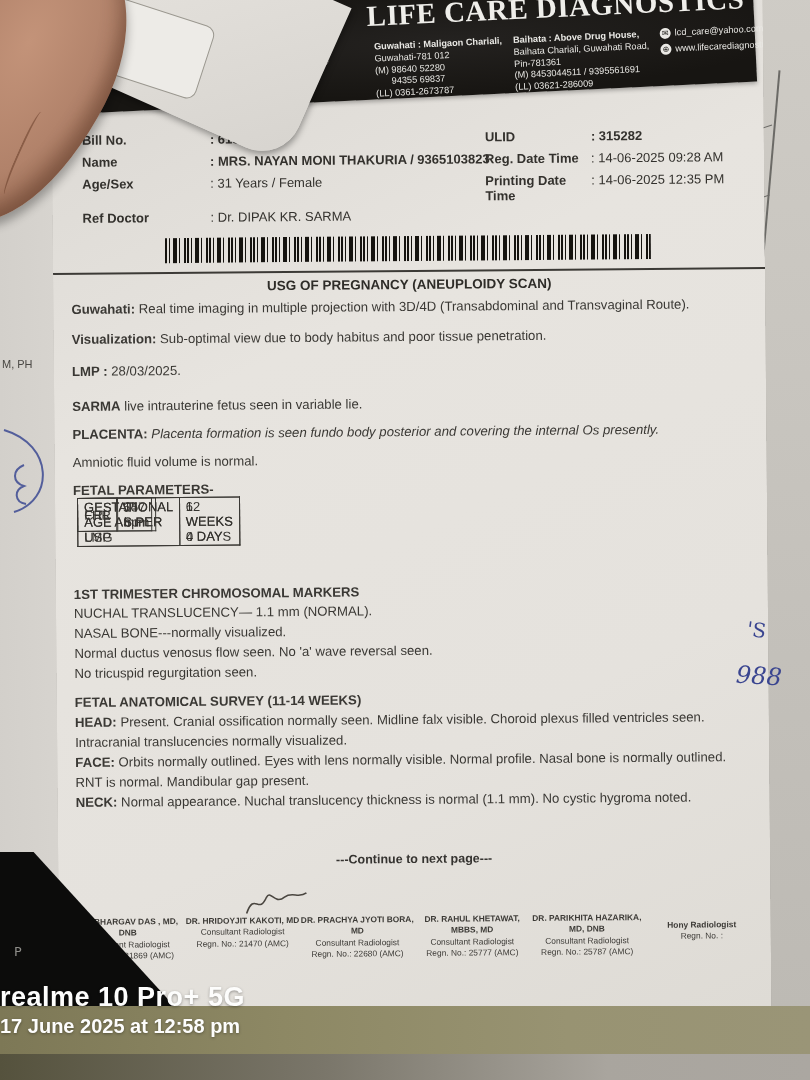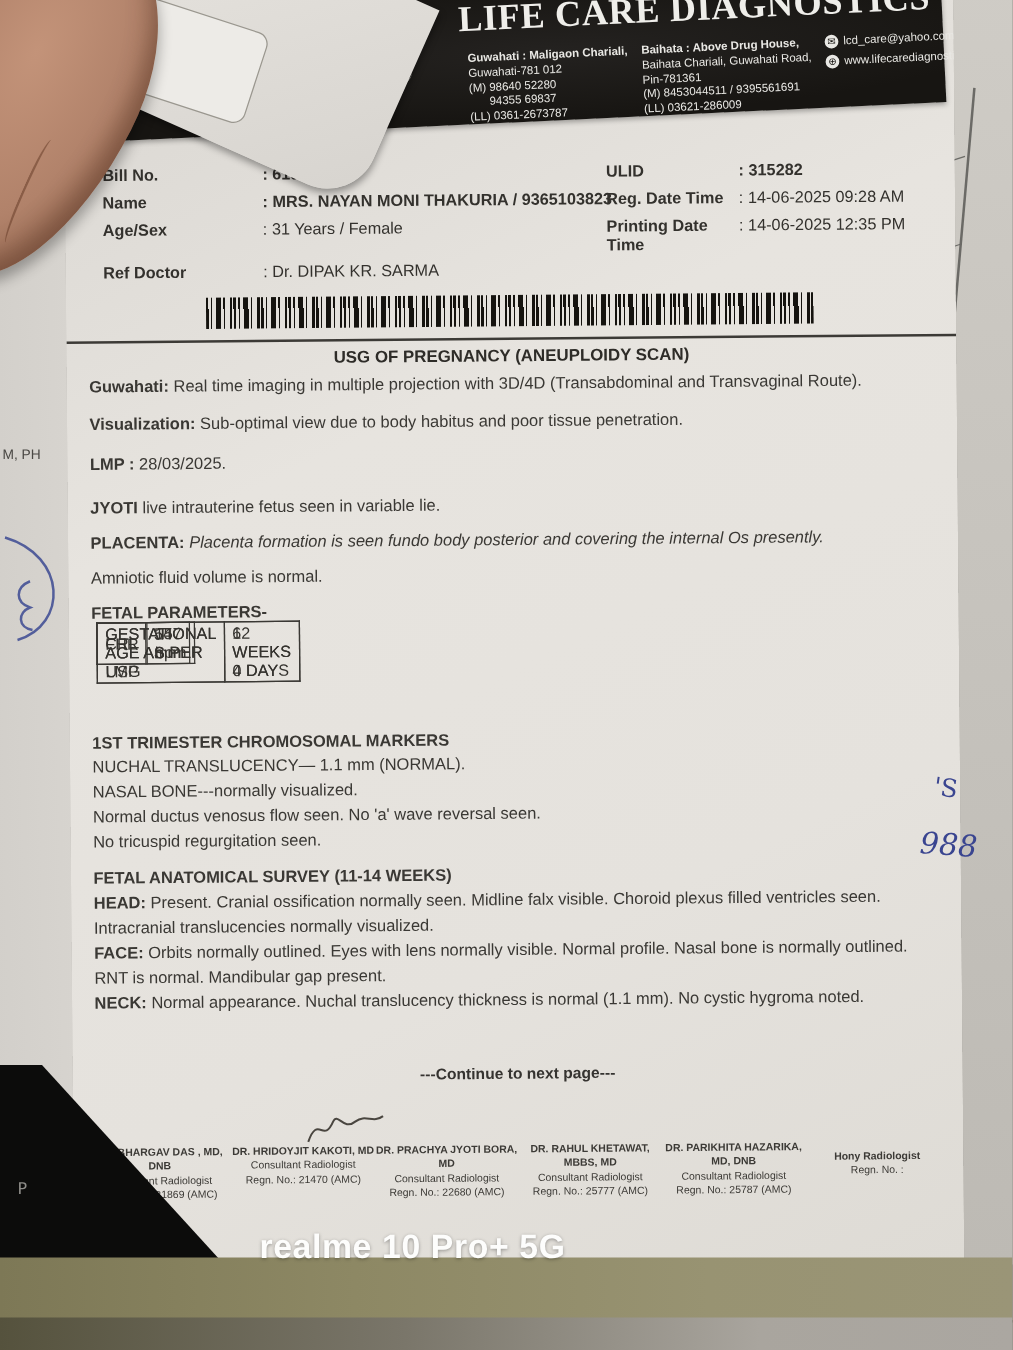--- a/index.html
+++ b/index.html
@@ -160,21 +160,21 @@
     background:radial-gradient(ellipse at 42% 38%, #c39379 0%, #b1826a 55%, #93664f 90%);
     border-radius:48% 52% 46% 54% / 55% 45% 55% 45%;
     transform:rotate(27deg);
     box-shadow:inset -10px -6px 18px rgba(60,30,15,.35), 4px 6px 10px rgba(0,0,0,.3);
   }
   .finger-crease{
     position:absolute;left:18px;top:108px;width:8px;height:90px;z-index:8;
     border-left:2px solid rgba(96,54,34,.5);border-radius:50%;transform:rotate(24deg);
   }
   
-  .watermark{position:absolute;left:0;top:982px;width:660px;text-align:center;z-index:9;color:#fdfdfc;}
+  .watermark{position:absolute;left:0;top:982px;width:660px;z-index:9;color:#fdfdfc;}
   .wm-device{font-size:27px;font-weight:bold;letter-spacing:.5px;text-shadow:0 1px 3px rgba(0,0,0,.35);}
   .wm-date{font-size:20px;font-weight:bold;margin-top:2px;text-shadow:0 1px 3px rgba(0,0,0,.35);}
 </style>
 </head>
 <body>
 
 <div class="bg-paper-right">
   <div class="bg-line" style="left:38px;top:90px;width:2px;height:600px;transform:rotate(3deg);"></div>
   <div class="bg-line" style="left:20px;top:150px;width:30px;height:1px;transform:rotate(-20deg);"></div>
   <div class="bg-line" style="left:20px;top:220px;width:30px;height:1px;transform:rotate(-20deg);"></div>
@@ -264,21 +264,21 @@
   <div class="line" style="left:18px;top:313px">
     <span class="lab">Guwahati:</span><span class="txt"> Real time imaging in multiple projection with 3D/4D (Transabdominal and Transvaginal Route).</span>
   </div>
   <div class="line" style="left:18px;top:343px">
     <span class="lab">Visualization:</span><span class="txt"> Sub-optimal view due to body habitus and poor tissue penetration.</span>
   </div>
   <div class="line" style="left:18px;top:375px">
     <span class="lab">LMP :</span><span class="txt"> 28/03/2025.</span>
   </div>
   <div class="line" style="left:18px;top:410px">
-    <span class="lab">JYOTI</span><span class="txt"> live intrauterine fetus seen in variable lie.</span>
+    <span class="lab">SARMA</span><span class="txt"> live intrauterine fetus seen in variable lie.</span>
   </div>
   <div class="line" style="left:18px;top:438px">
     <span class="lab">PLACENTA:</span><span class="txt italic"> Placenta formation is seen fundo body posterior and covering the internal Os presently.</span>
   </div>
   <div class="line" style="left:18px;top:466px">
     <span class="txt">Amniotic fluid volume is normal.</span>
   </div>
   <div class="line" style="left:18px;top:494px">
     <span class="lab">FETAL PARAMETERS-</span>
   </div>
@@ -379,13 +379,14 @@
   </div>
 </div>
 
 <div class="held-paper"></div>
 <div class="held-paper2"></div>
 <div class="finger"></div>
 <div class="finger-crease"></div>
 
 <div class="watermark">
   <div class="wm-device" style="position:static">realme 10 Pro+ 5G</div>
+  <div class="wm-date" style="position:static">17 June 2025 at 12:58 pm</div>
 </div>
 
 </body></html>

